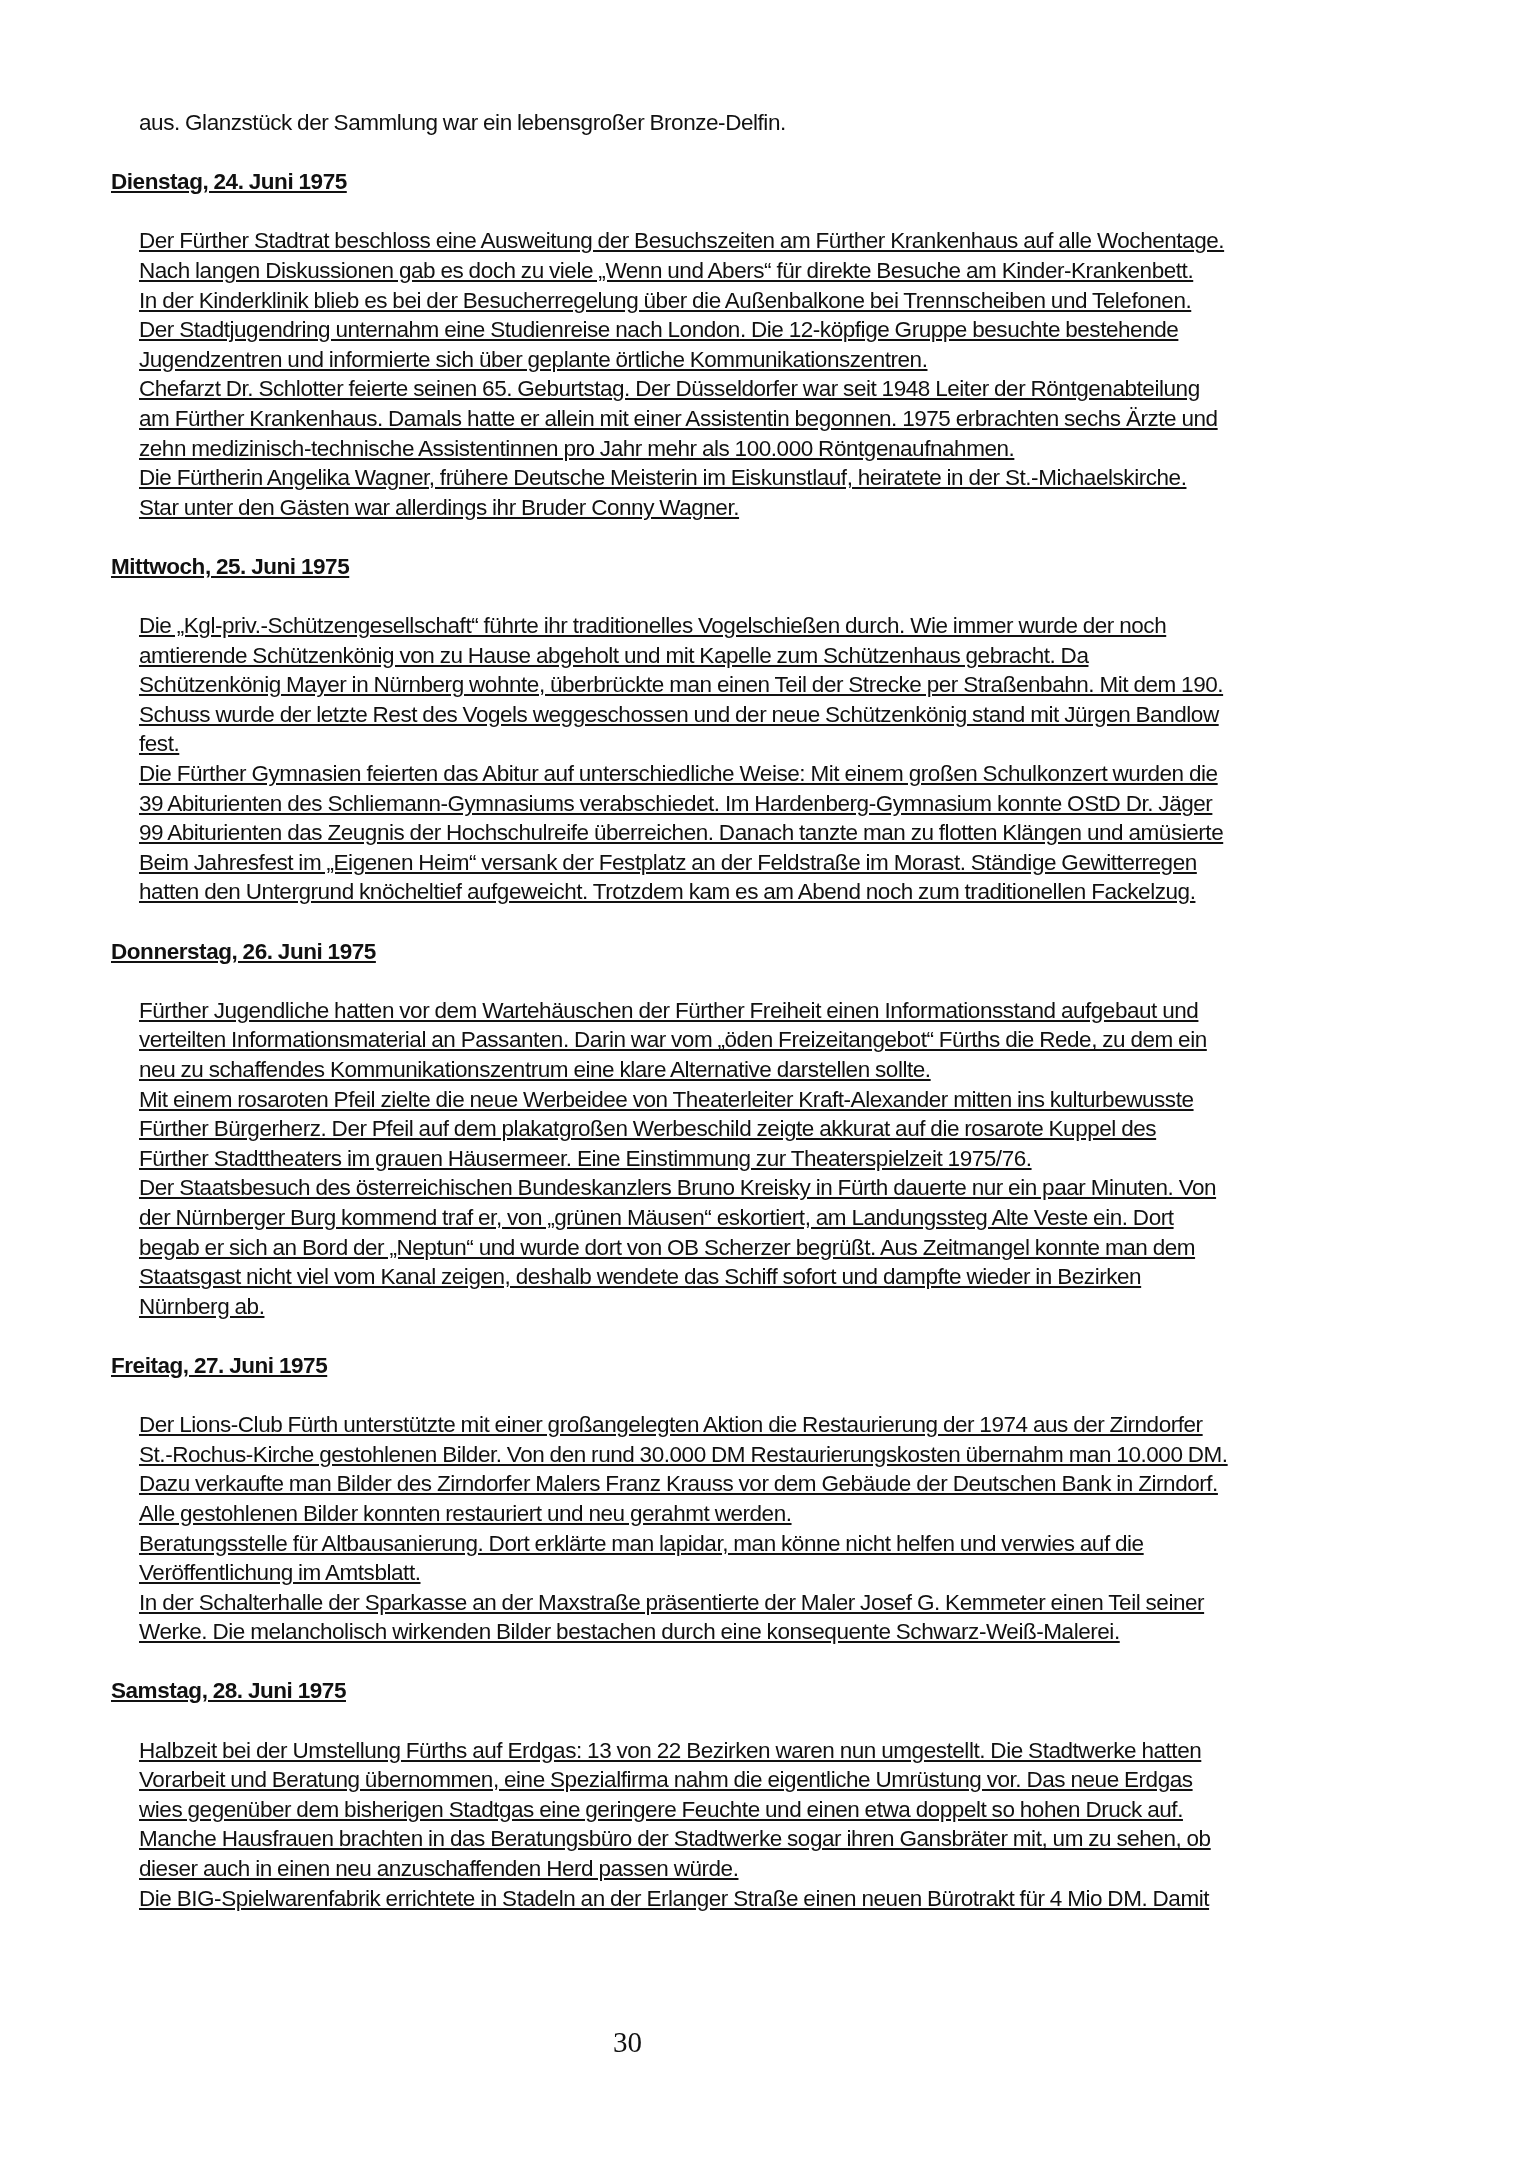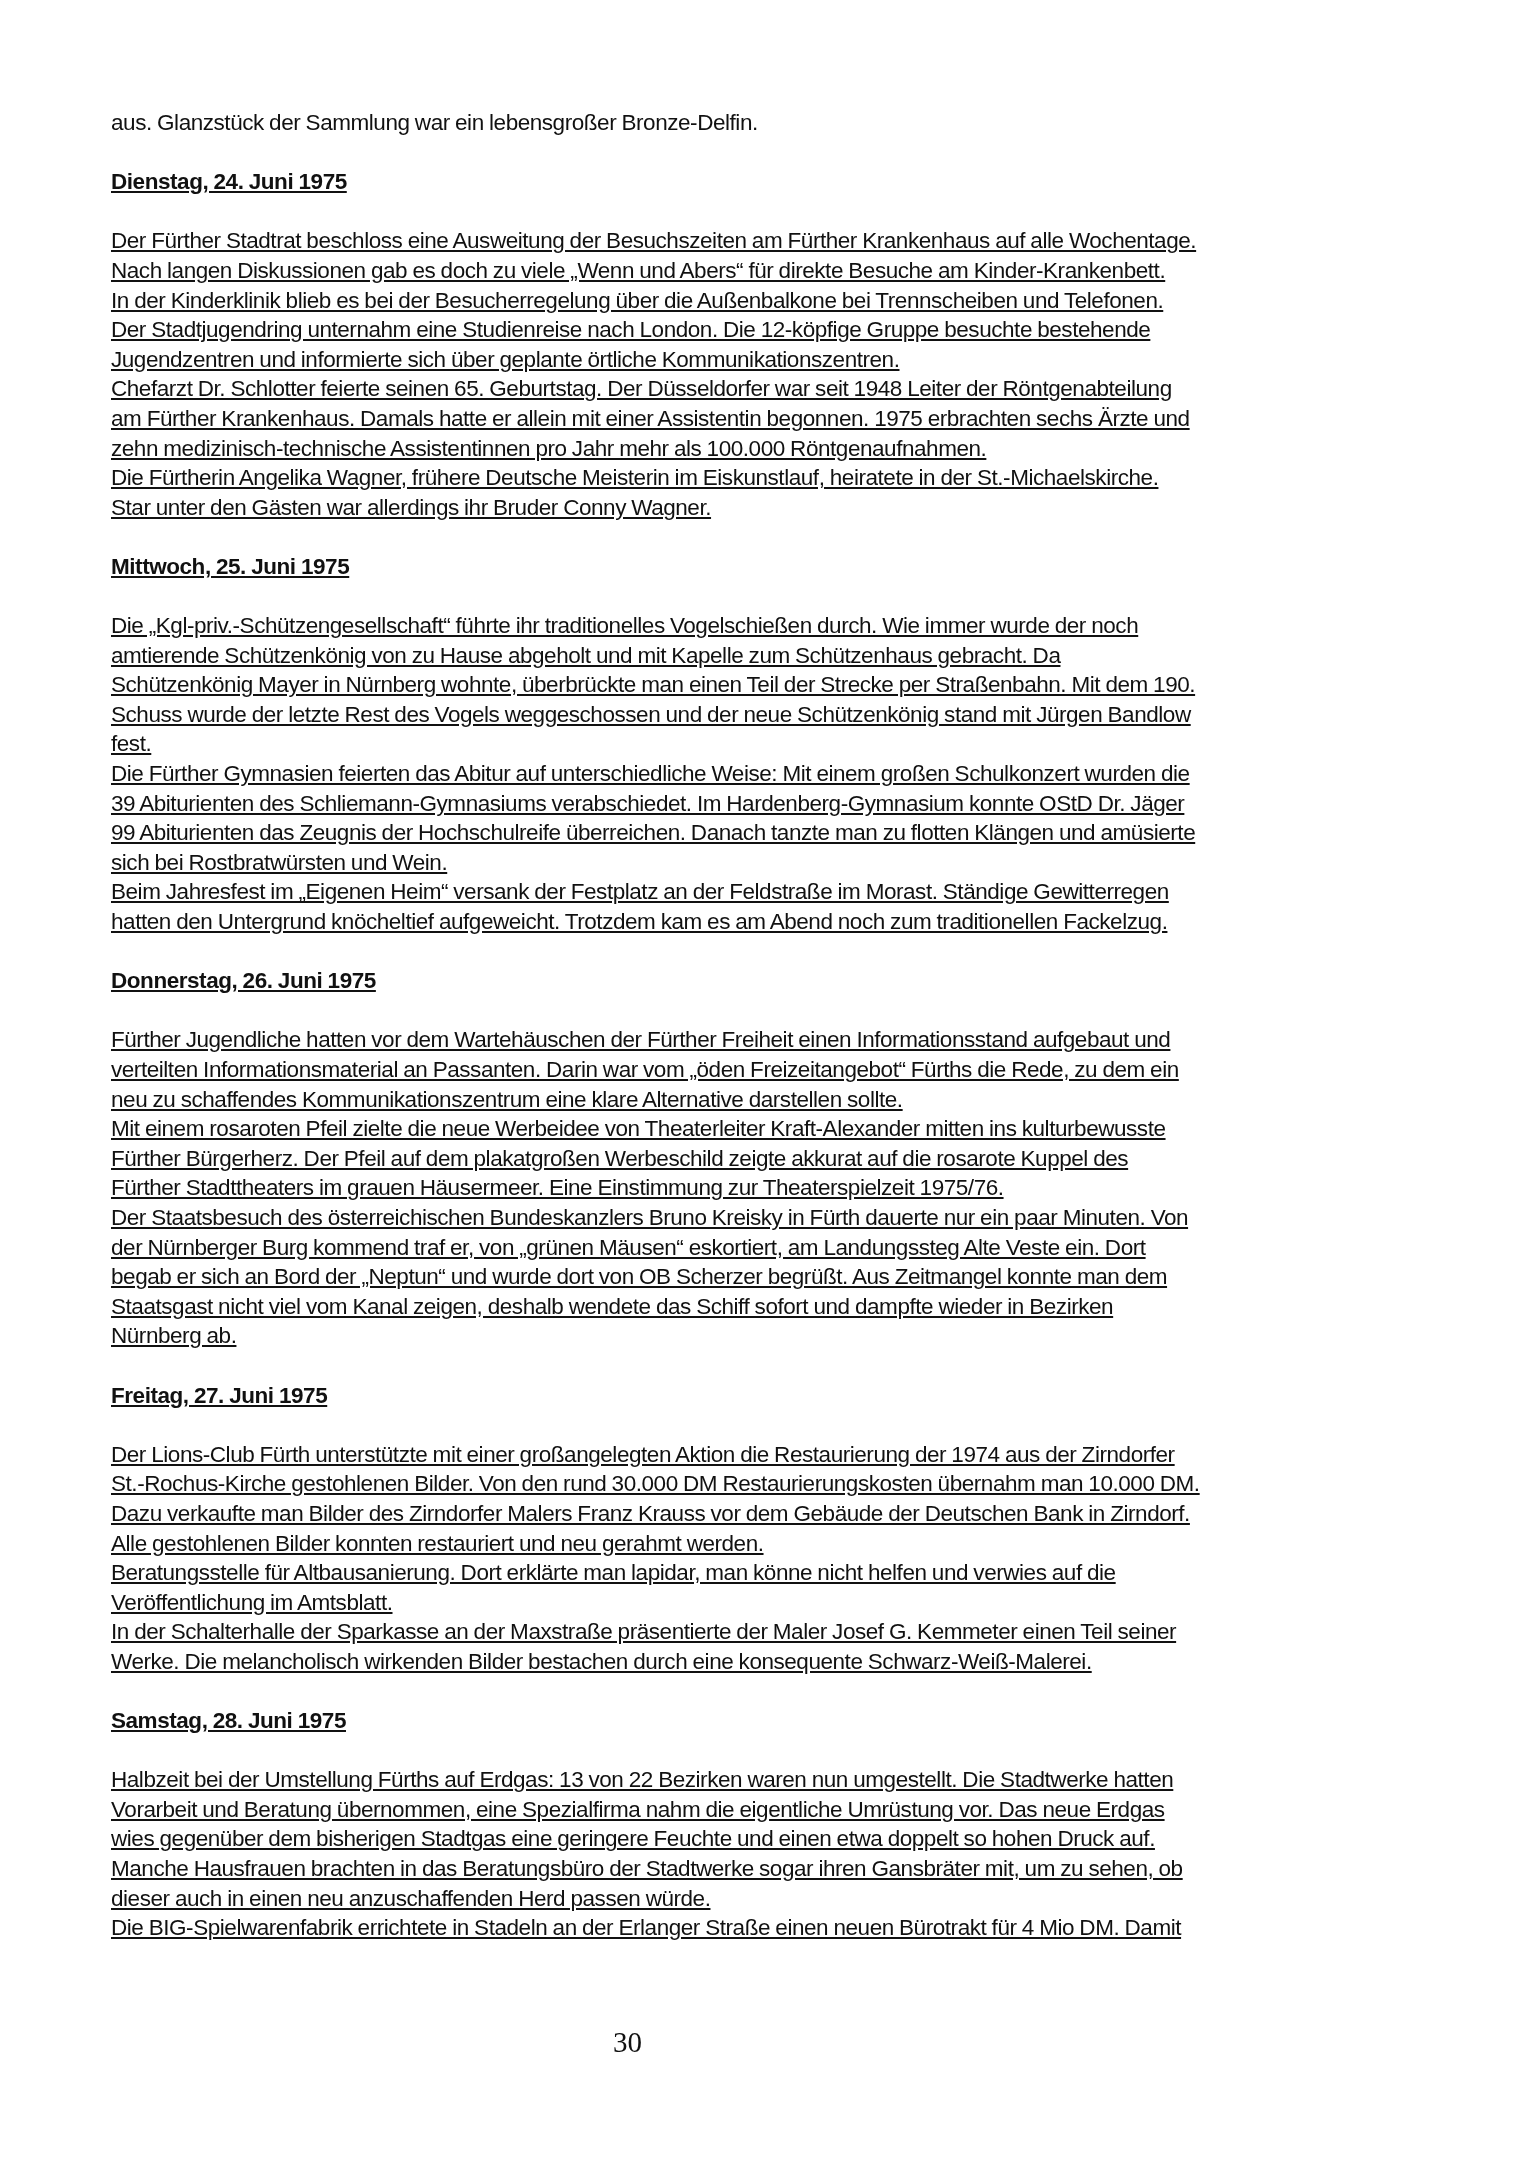--- a/index.html
+++ b/index.html
@@ -25,20 +25,21 @@
       letter-spacing: -0.45px;
       word-spacing: -0.5px;
     }
     .para {
       margin: 0;
       white-space: normal;
     }
     .line {
       display: block;
       white-space: nowrap;
+      margin-left: 28px;
     }
     .heading {
       font-weight: bold;
       margin: 29.6px 0 29.6px 0;
       white-space: nowrap;
     }
     .section {
       margin: 0;
       text-decoration: underline;
     }
@@ -82,21 +83,20 @@
     <div class="heading">Mittwoch, 25. Juni 1975</div>
     <div class="para">
       <span class="line">Die „Kgl-priv.-Schützengesellschaft“ führte ihr traditionelles Vogelschießen durch. Wie immer wurde der noch</span>
       <span class="line">amtierende Schützenkönig von zu Hause abgeholt und mit Kapelle zum Schützenhaus gebracht. Da</span>
       <span class="line">Schützenkönig Mayer in Nürnberg wohnte, überbrückte man einen Teil der Strecke per Straßenbahn. Mit dem 190.</span>
       <span class="line">Schuss wurde der letzte Rest des Vogels weggeschossen und der neue Schützenkönig stand mit Jürgen Bandlow</span>
       <span class="line">fest.</span>
       <span class="line">Die Fürther Gymnasien feierten das Abitur auf unterschiedliche Weise: Mit einem großen Schulkonzert wurden die</span>
       <span class="line">39 Abiturienten des Schliemann-Gymnasiums verabschiedet. Im Hardenberg-Gymnasium konnte OStD Dr. Jäger</span>
       <span class="line">99 Abiturienten das Zeugnis der Hochschulreife überreichen. Danach tanzte man zu flotten Klängen und amüsierte</span>
-      <span class="line">sich bei Rostbratwürsten und Wein.</span>
       <span class="line">Beim Jahresfest im „Eigenen Heim“ versank der Festplatz an der Feldstraße im Morast. Ständige Gewitterregen</span>
       <span class="line">hatten den Untergrund knöcheltief aufgeweicht. Trotzdem kam es am Abend noch zum traditionellen Fackelzug.</span>
     </div>
   </div>
 
   <div class="section">
     <div class="heading">Donnerstag, 26. Juni 1975</div>
     <div class="para">
       <span class="line">Fürther Jugendliche hatten vor dem Wartehäuschen der Fürther Freiheit einen Informationsstand aufgebaut und</span>
       <span class="line">verteilten Informationsmaterial an Passanten. Darin war vom „öden Freizeitangebot“ Fürths die Rede, zu dem ein</span>

